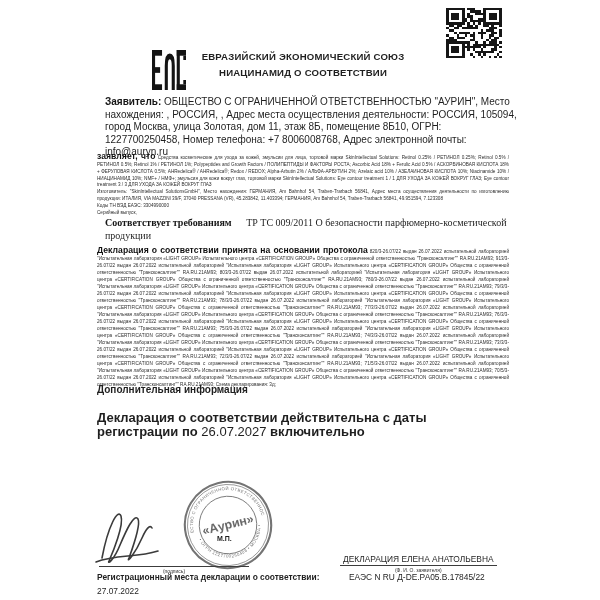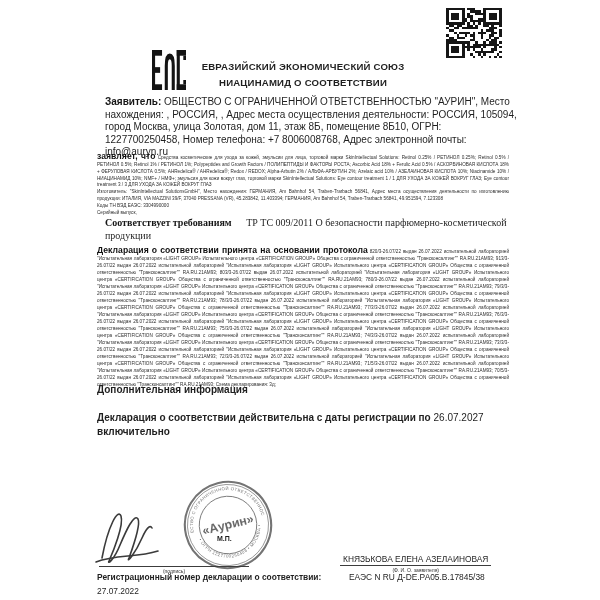--- a/index.html
+++ b/index.html
@@ -5,33 +5,33 @@
   html,body{margin:0;padding:0;}
   body{
     width:600px;height:600px;background:#ffffff;position:relative;overflow:hidden;
     font-family:"Liberation Sans",sans-serif;color:#1f1f1f;
     -webkit-font-smoothing:antialiased;
   }
   .abs{position:absolute;}
   
   .eac{left:152px;top:50px;width:34px;height:40px;}
   .qr{left:446px;top:8px;width:56px;height:50px;}
-  .titles{left:97px;top:62px;width:412px;text-align:center;font-weight:bold;}
+  .titles{left:97px;top:52px;width:412px;text-align:center;font-weight:bold;}
   .title-line{font-size:9.6px;letter-spacing:.2px;line-height:10px;}
   .title-line + .title-line{margin-top:6px;}
   
   .para{left:105px;width:412px;font-size:10px;line-height:12.6px;text-align:left;}
   .b{font-weight:bold;color:#161616;}
   
   .tinywrap{left:97px;width:412px;overflow:visible;}
   .scale2{width:824px;transform:scale(.5);transform-origin:0 0;font-size:9.3px;line-height:13.6px;color:#2d2d2d;text-align:justify;}
   .scale2 .bh{font-weight:bold;font-size:17.2px;color:#111;letter-spacing:.1px;}
   .compliance-val{margin-left:12px;}
   .addinfo{left:97px;top:384px;font-size:10px;font-weight:bold;}
-  .validity{left:97px;top:411px;width:412px;font-size:10px;font-weight:bold;line-height:13.5px;}
+  .validity{left:97px;top:411px;width:412px;font-size:13px;font-weight:bold;line-height:13.5px;}
   .validity .date{font-weight:normal;}
   
   .sig-svg{left:92px;top:494px;width:112px;height:76px;}
   .seal{left:182px;top:479px;width:92px;height:92px;transform:rotate(-14deg);opacity:.85;}
   .mp{left:217px;top:535px;font-size:7px;font-weight:bold;color:#1a1a1a;}
   .sig-line{left:99px;top:566px;width:150px;border-top:1px solid #3c3c3c;text-align:center;}
   .name-block{left:340px;top:554px;text-align:center;}
   .name-block .nm{font-size:8.4px;white-space:nowrap;padding:0 3px 1px 3px;border-bottom:1px solid #3c3c3c;}
   .cap{font-size:5px;color:#333;line-height:6px;margin-top:1px;}
   .row{left:97px;width:412px;display:flex;font-size:8.4px;line-height:10px;}
@@ -133,23 +133,23 @@
   </svg>
 </div>
 
 <div class="abs mp">М.П.</div>
 
 <div class="abs sig-line">
   <div class="cap">(подпись)</div>
 </div>
 
 <div class="abs name-block">
-  <div class="nm">КНЯЗЬКОВА ЕЛЕНА АЗЕЛАИНОВАЯ</div>
+  <div class="nm">ДЕКЛАРАЦИЯ ЕЛЕНА АНАТОЛЬЕВНА</div>
   <div class="cap">(Ф. И. О. заявителя)</div>
 </div>
 
 <div class="abs row row-reg">
-  <div class="lbl">Регистрационный номер декларации о соответствии:</div>
-  <div>ЕАЭС N RU Д-DE.РА05.В.17845/38</div>
+  <div class="lbl">Регистрационный места декларации о соответствии:</div>
+  <div>ЕАЭС N RU Д-DE.РА05.В.17845/22</div>
 </div>
 <div class="abs row row-date">
   <div>27.07.2022</div>
 </div>
 
 </body></html>

